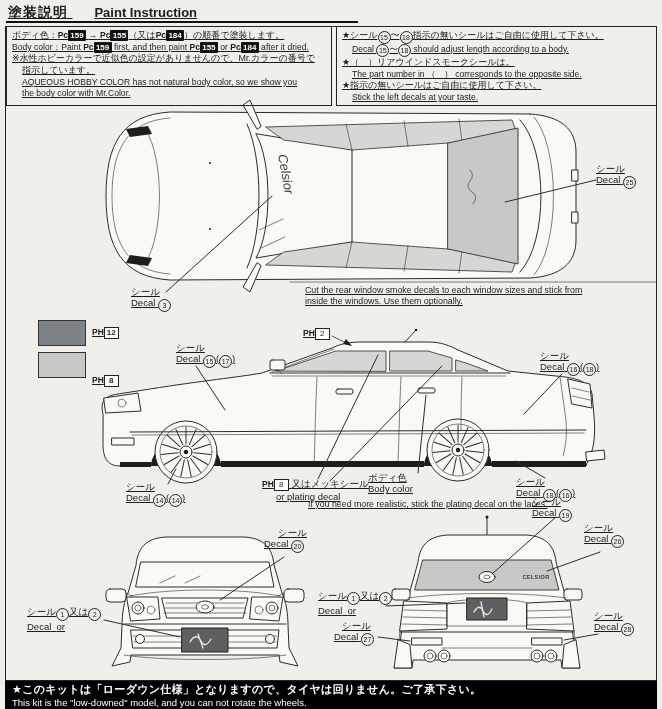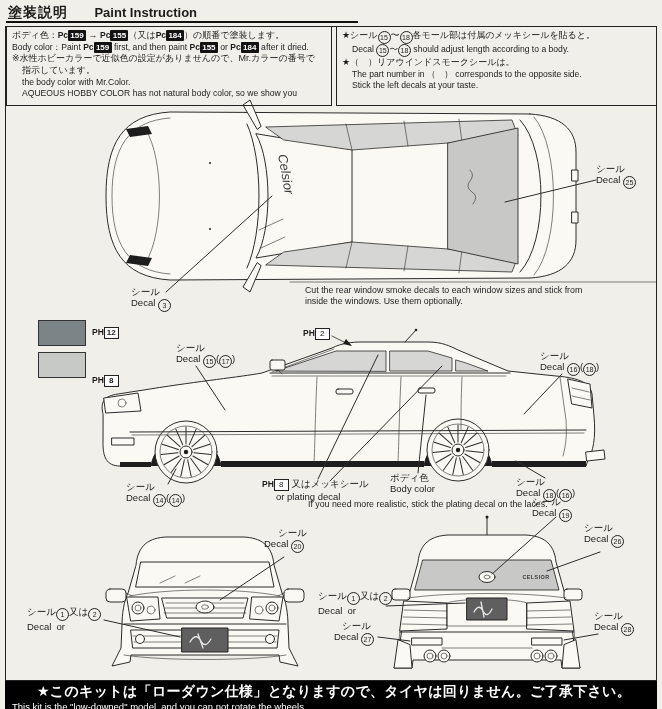--- a/index.html
+++ b/index.html
@@ -33,25 +33,25 @@
   .lbl .s{display:block;}
   
   .chip{position:absolute;width:46px;height:24px;border:1px solid #333;}
   .chiplbl{position:absolute;font-size:9px;font-weight:bold;}
   
   .tblock{position:absolute;font-size:9.3px;line-height:1.3;white-space:nowrap;}
   .tblock .en{font-size:8.8px;}
   
   .footer{position:absolute;left:5px;top:681px;width:652px;height:28px;background:#000;
           color:#fff;box-sizing:border-box;padding:2px 7px;line-height:1.25;}
-  .footer .jp{font-size:14px;font-weight:bold;letter-spacing:.3px;margin-left:25px;}
+  .footer .jp{font-size:11px;font-weight:bold;letter-spacing:.3px;}
   .footer .en{font-size:9.5px;}
   
   #art{position:absolute;left:0;top:0;z-index:0;}
-  .lbl,.box,.hdr,.tblock,.chiplbl{z-index:2;}
+  .lbl,.box,.hdr,.tblock,.chiplbl{z-index:2;text-decoration:underline;}
   #art path,#art line,#art circle,#art ellipse,#art rect,#art polygon{
     fill:none;stroke:#2c2c2c;stroke-width:1;stroke-linejoin:round;stroke-linecap:round;}
   #art .body{fill:#faf9f4;}
   #art .glass{fill:#d6d7d4;stroke-width:.8;}
   #art .smoke{fill:#c8c9c6;stroke-width:.9;}
   #art .dark{fill:#1d1d1d;stroke:none;}
   #art .plate{fill:#5f5f5f;stroke:#222;}
   #art .white{fill:#faf9f4;}
   #art .thin{stroke-width:.6;}
   #art .lead{stroke-width:.8;}
@@ -76,33 +76,34 @@
     <span class="pfx">Pc</span><span class="pcb">155</span><span>（又は</span><span class="pfx">Pc</span><span class="pcb">184</span><span>）の順番で塗装します。</span>
   </div>
   <div class="en9">
     <span>Body color：Paint</span> <span class="pfx">Pc</span><span class="pcb">159</span>
     <span>first, and then paint</span> <span class="pfx">Pc</span><span class="pcb">155</span>
     <span>or</span> <span class="pfx">Pc</span><span class="pcb">184</span>
     <span>after it dried.</span>
   </div>
   <div class="jp9">※水性ホビーカラーで近似色の設定がありませんので、Mr.カラーの番号で</div>
   <div class="jp9 ind">指示しています。</div>
+  <div class="en9 ind">AQUEOUS HOBBY COLOR has not natural body color, so we show you</div>
   <div class="en9 ind">the body color with Mr.Color.</div>
-  <div class="en9 ind">AQUEOUS HOBBY COLOR has not natural body color, so we show you</div>
 </div>
 
 <div class="box box2">
   <div class="jp9">
-    <span>★シール</span><span class="c">15</span><span>〜</span><span class="c">18</span><span>各モール部は付属のメッキシールを貼ると。</span>
+    <span>★シール</span><span class="c">15</span><span>〜</span><span class="c">18</span><span>指示の無いシールはご自由に使用して下さい。</span>
   </div>
   <div class="en9 ind">
     <span>Decal</span> <span class="c">15</span><span>〜</span><span class="c">18</span> <span>should adjust length according to a body.</span>
   </div>
   <div class="jp9">★（　）リアウインドスモークシールは。</div>
   <div class="en9 ind">The part number in （　） corresponds to the opposite side.</div>
+  <div class="jp9">★指示の無いシールはご自由に使用して下さい。</div>
   <div class="en9 ind">Stick the left decals at your taste.</div>
 </div>
 
 <svg id="art" width="662" height="709" viewBox="0 0 662 709">
 
   <g>
     <path class="body" d="M 530,114 L 170,112 C 122,115 106,144 106,196 C 106,248 122,277 170,280 L 530,278 C 562,276 576,262 576,240 L 576,152 C 576,130 562,116 530,114 Z"></path>
     <path class="thin" d="M 170,118 C 128,121 112,148 112,196 C 112,244 128,271 170,274"></path>
     <path class="dark" d="M 126,129 L 148,126 L 152,134 L 130,137 Z"></path>
     <path class="dark" d="M 126,263 L 148,266 L 152,258 L 130,255 Z"></path>
@@ -332,21 +333,21 @@
 <div class="lbl" style="left:540px;top:350px;">
   <span class="s">シール</span>
   <span class="s"><span>Decal</span> <span class="c">16</span><span class="alt"><span class="c">18</span></span></span>
 </div>
 
 <div class="lbl" style="left:262px;top:478px;">
   <span class="s"><span class="pfx">PH</span><span class="phb">8</span> <span>又はメッキシール</span></span>
   <span class="s" style="padding-left:14px;">or plating decal</span>
 </div>
 
-<div class="lbl" style="left:390px;top:472px;">
+<div class="lbl" style="left:368px;top:472px;">
   <span class="s">ボディ色</span>
   <span class="s">Body color</span>
 </div>
 
 <div class="lbl" style="left:126px;top:481px;">
   <span class="s">シール</span>
   <span class="s"><span>Decal</span> <span class="c">14</span><span class="alt"><span class="c">14</span></span></span>
 </div>
 
 <div class="lbl" style="left:516px;top:476px;">

